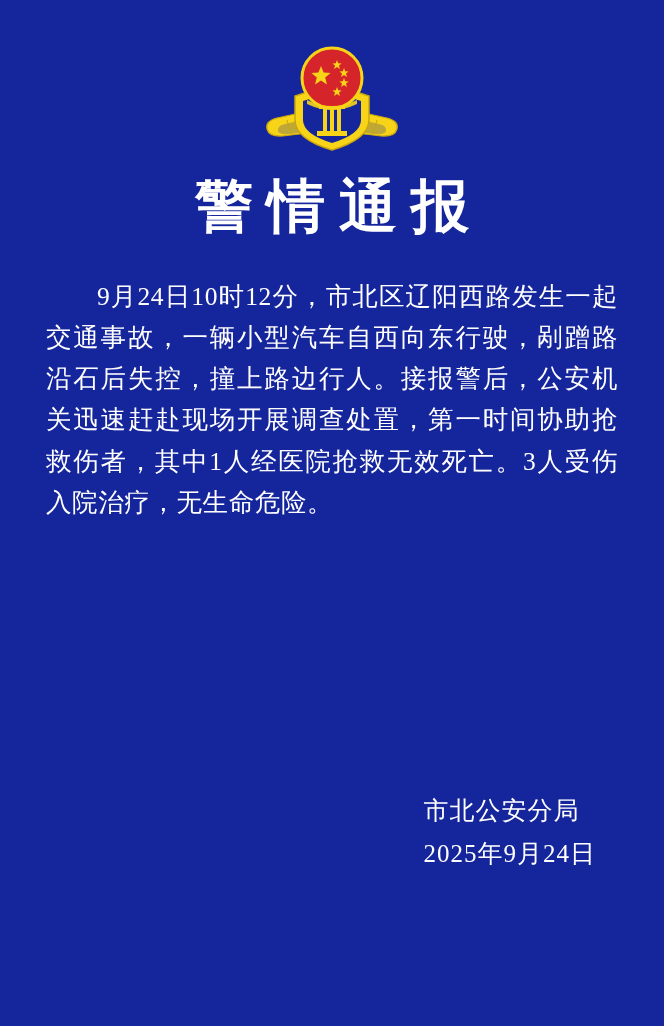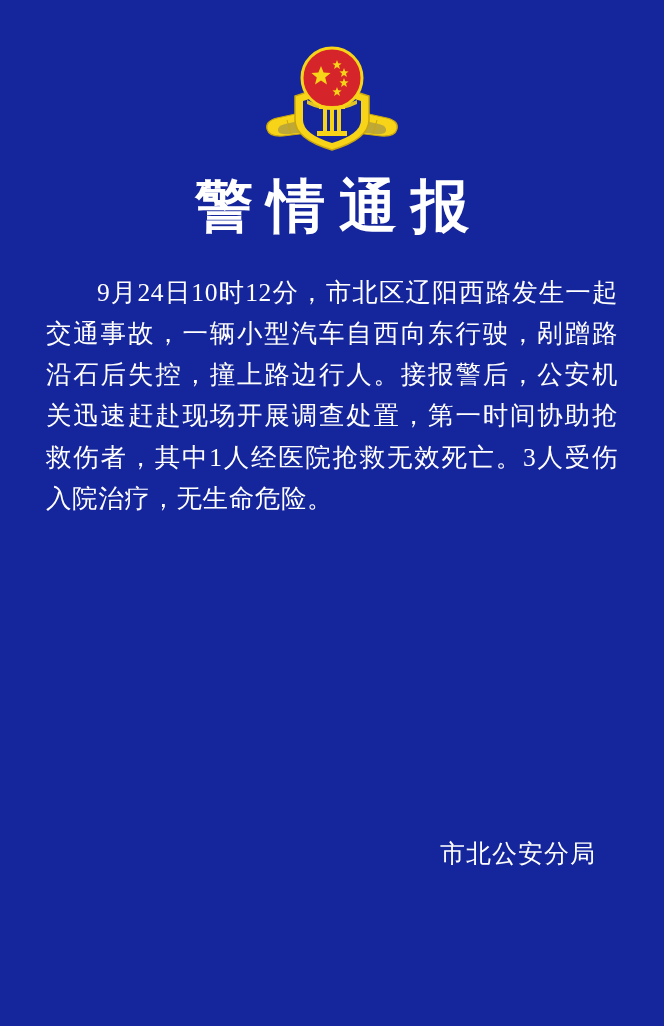--- a/index.html
+++ b/index.html
@@ -38,27 +38,27 @@
     position: relative;
   }
   
   .title {
     text-align: center;
     font-size: 58px;
     font-weight: bold;
     letter-spacing: 14px;
     line-height: 1.2;
     margin-top: 18px;
-    margin-bottom: 16px;
+    margin-bottom: 8px;
     text-indent: 14px;
     font-family: "DejaVu Serif", "Liberation Serif", serif;
   }
   
   .body-text {
-    margin-top: 14px;
+    margin-top: 26px;
     font-size: 25.5px;
     line-height: 1.62;
     text-align: justify;
     text-align-last: left;
     letter-spacing: 0.6px;
     padding: 0 8px;
   }
   .body-text p {
     margin: 0 0 2px 0;
     text-indent: 2em;
@@ -129,15 +129,16 @@
   </div>
 
   <h1 class="title">警情通报</h1>
 
   <div class="body-text">
     <p>9月24日10时12分，市北区辽阳西路发生一起交通事故，一辆小型汽车自西向东行驶，剐蹭路沿石后失控，撞上路边行人。接报警后，公安机关迅速赶赴现场开展调查处置，第一时间协助抢救伤者，其中1人经医院抢救无效死亡。3人受伤入院治疗，无生命危险。</p>
   </div>
 
   <div class="signature">
     <div>市北公安分局</div>
+    <div>2025年9月24日</div>
   </div>
 
 </div>
 
 </body></html>

